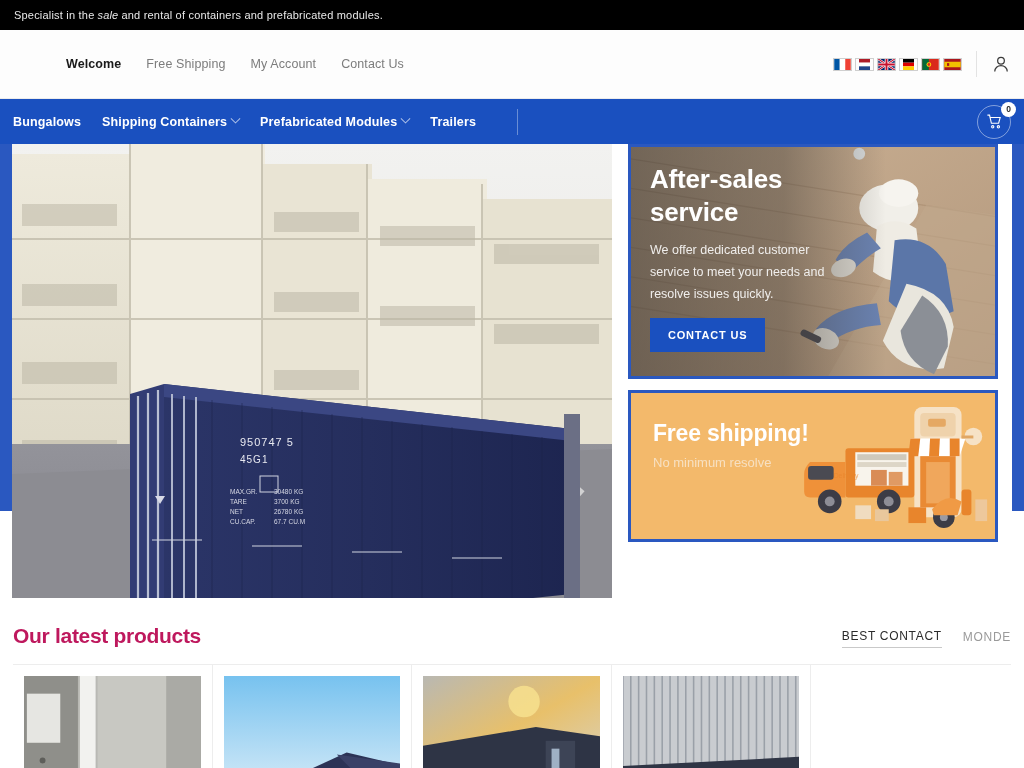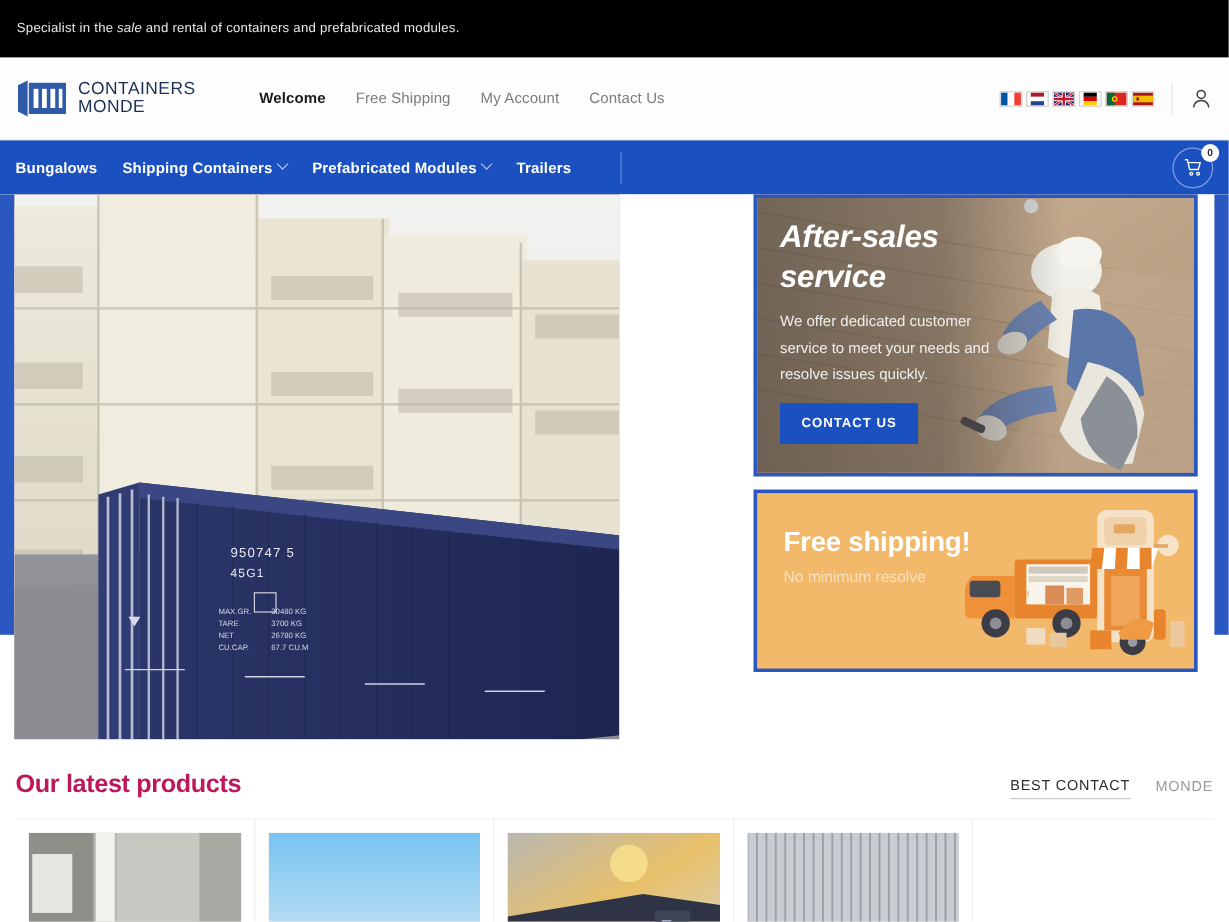--- a/index.html
+++ b/index.html
@@ -6,21 +6,21 @@
   html, body {
     width: 1024px; height: 768px;
     overflow: hidden;
     background: #ffffff;
     font-family: "Liberation Sans", sans-serif;
     color: #222;
   }
 
   
   .topbar {
-    height: 48px;
+    height: 30px;
     background: #000000;
     color: #e8e8e8;
     display: flex;
     align-items: center;
     padding: 0 14px;
     font-size: 11px;
     letter-spacing: .2px;
   }
   .topbar .em { font-style: italic; padding: 0 3px; }
 
@@ -120,42 +120,42 @@
     background: #ffffff;
   }
   .hero-blue-l, .hero-blue-r {
     position: absolute; top: 0; width: 12px; height: 367px; background: #2a58c0;
   }
   .hero-blue-l { left: 0; }
   .hero-blue-r { right: 0; }
 
   .hero-main {
     position: absolute; left: 12px; top: 0;
-    width: 504px; height: 454px;
+    width: 600px; height: 454px;
     overflow: hidden; background: #8b8d8e;
   }
   .hero-side {
     position: absolute; left: 628px; top: 0;
     width: 370px;
   }
 
   
   .as-card {
     position: relative; width: 370px; height: 235px;
     border: 3px solid #2a58c0; overflow: hidden;
     background: #b6a18e;
   }
   .as-overlay {
     position: absolute; inset: 0;
     background: linear-gradient(90deg, rgba(60,55,50,.62) 0%, rgba(60,55,50,.45) 42%, rgba(60,55,50,0) 70%);
   }
   .as-content { position: relative; padding: 16px 19px; }
   .as-title {
     color: #fff; font-size: 26px; font-weight: 700; line-height: 1.27;
-    letter-spacing: -.2px; max-width: 190px; font-style: italic;
+    letter-spacing: -.2px; max-width: 190px;
   }
   .as-desc {
     color: #f0eeec; font-size: 12.5px; line-height: 1.75; margin-top: 11px;
     max-width: 180px;
   }
   .as-btn {
     display:inline-block; margin-top: 12px;
     background: #1a50bf; color: #fff;
     font-size: 11px; font-weight: 700; letter-spacing: .8px;
     padding: 11px 18px; border: none; cursor: pointer;
@@ -222,34 +222,20 @@
 <body>
 
 <div class="topbar">
   <span>Specialist in the</span>
   <span class="em">sale</span>
   <span>and rental of containers and prefabricated modules.</span>
 </div>
 
 <div class="header">
 
-  <div class="logo-wrap">
-    <svg class="logo-mark" viewBox="0 0 44 34">
-      <path d="M2 6 L10 2 L10 32 L2 28 Z" fill="#2e5aa8"></path>
-      <rect x="11" y="4" width="31" height="26" fill="#2e5aa8"></rect>
-      <rect x="15" y="9" width="4" height="16" fill="#ffffff"></rect>
-      <rect x="22" y="9" width="4" height="16" fill="#ffffff"></rect>
-      <rect x="29" y="9" width="4" height="16" fill="#ffffff"></rect>
-      <rect x="36" y="9" width="3" height="16" fill="#ffffff"></rect>
-    </svg>
-    <div class="logo-text">
-      <div class="logo-line1">CONTAINERS</div>
-      <div class="logo-line2">MONDE</div>
-    </div>
-  </div>
 
   <nav class="mainnav">
     <a href="#" class="active">Welcome</a>
     <a href="#">Free Shipping</a>
     <a href="#">My Account</a>
     <a href="#">Contact Us</a>
   </nav>
 
   <div class="header-right">
     <div class="flags">

